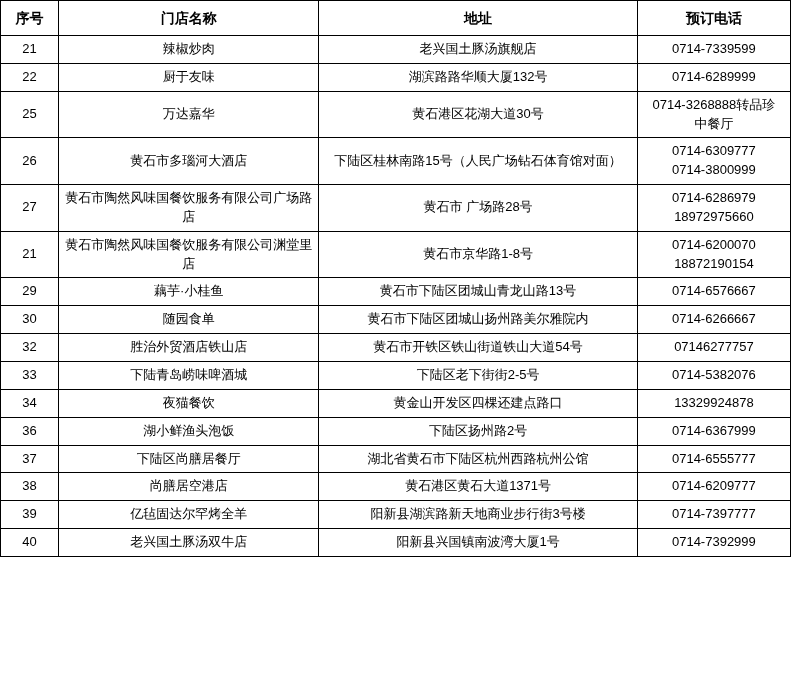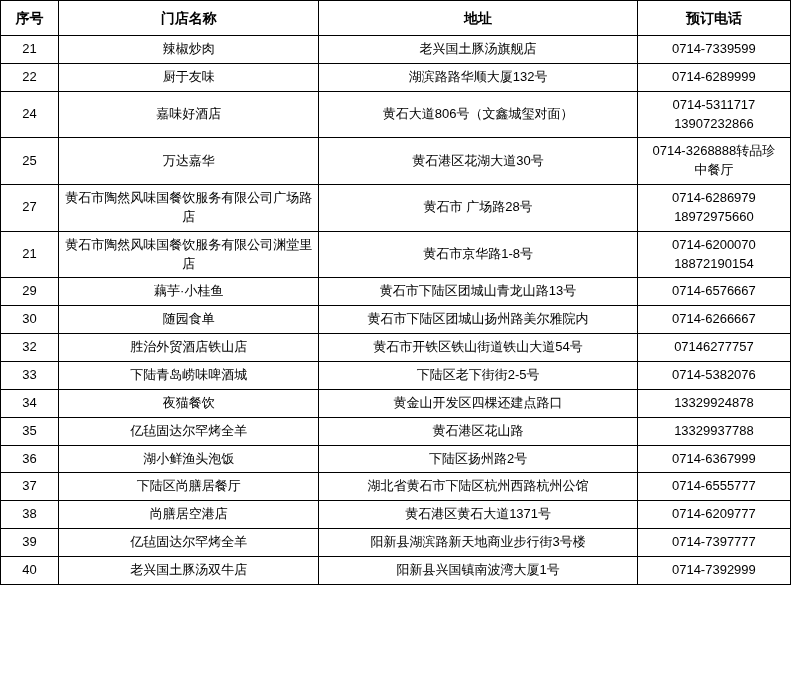--- a/index.html
+++ b/index.html
@@ -74,38 +74,38 @@
       </tr>
       <tr>
         <td class="idx">22</td>
         <td class="name">厨于友味</td>
         <td class="addr">湖滨路路华顺大厦132号</td>
         <td class="phone">
           <span class="line">0714-6289999</span>
         </td>
       </tr>
       <tr>
-        <td class="idx">24</td>
-        <td class="name">嘉味好酒店</td>
-        <td class="addr">黄石大道806号（文鑫城玺对面）</td>
-        <td class="phone">
-          <span class="line">0714-5311717</span>
-          <span class="line">13907232866</span>
-        </td>
-      </tr>
-      <tr>
         <td class="idx">25</td>
         <td class="name">万达嘉华</td>
         <td class="addr">黄石港区花湖大道30号</td>
         <td class="phone">
           <span class="line">0714-3268888转品珍</span>
           <span class="line">中餐厅</span>
         </td>
       </tr>
       <tr>
+        <td class="idx">26</td>
+        <td class="name">黄石市多瑙河大酒店</td>
+        <td class="addr">下陆区桂林南路15号（人民广场钻石体育馆对面）</td>
+        <td class="phone">
+          <span class="line">0714-6309777</span>
+          <span class="line">0714-3800999</span>
+        </td>
+      </tr>
+      <tr>
         <td class="idx">27</td>
         <td class="name">黄石市陶然风味国餐饮服务有限公司广场路店</td>
         <td class="addr">黄石市 广场路28号</td>
         <td class="phone">
           <span class="line">0714-6286979</span>
           <span class="line">18972975660</span>
         </td>
       </tr>
       <tr>
         <td class="idx">21</td>
@@ -147,28 +147,20 @@
         <td class="phone">
           <span class="line">0714-5382076</span>
         </td>
       </tr>
       <tr>
         <td class="idx">34</td>
         <td class="name">夜猫餐饮</td>
         <td class="addr">黄金山开发区四棵还建点路口</td>
         <td class="phone">
           <span class="line">13329924878</span>
-        </td>
-      </tr>
-      <tr>
-        <td class="idx">35</td>
-        <td class="name">亿毡固达尔罕烤全羊</td>
-        <td class="addr">黄石港区花山路</td>
-        <td class="phone">
-          <span class="line">13329937788</span>
         </td>
       </tr>
       <tr>
         <td class="idx">36</td>
         <td class="name">湖小鲜渔头泡饭</td>
         <td class="addr">下陆区扬州路2号</td>
         <td class="phone">
           <span class="line">0714-6367999</span>
         </td>
       </tr>

